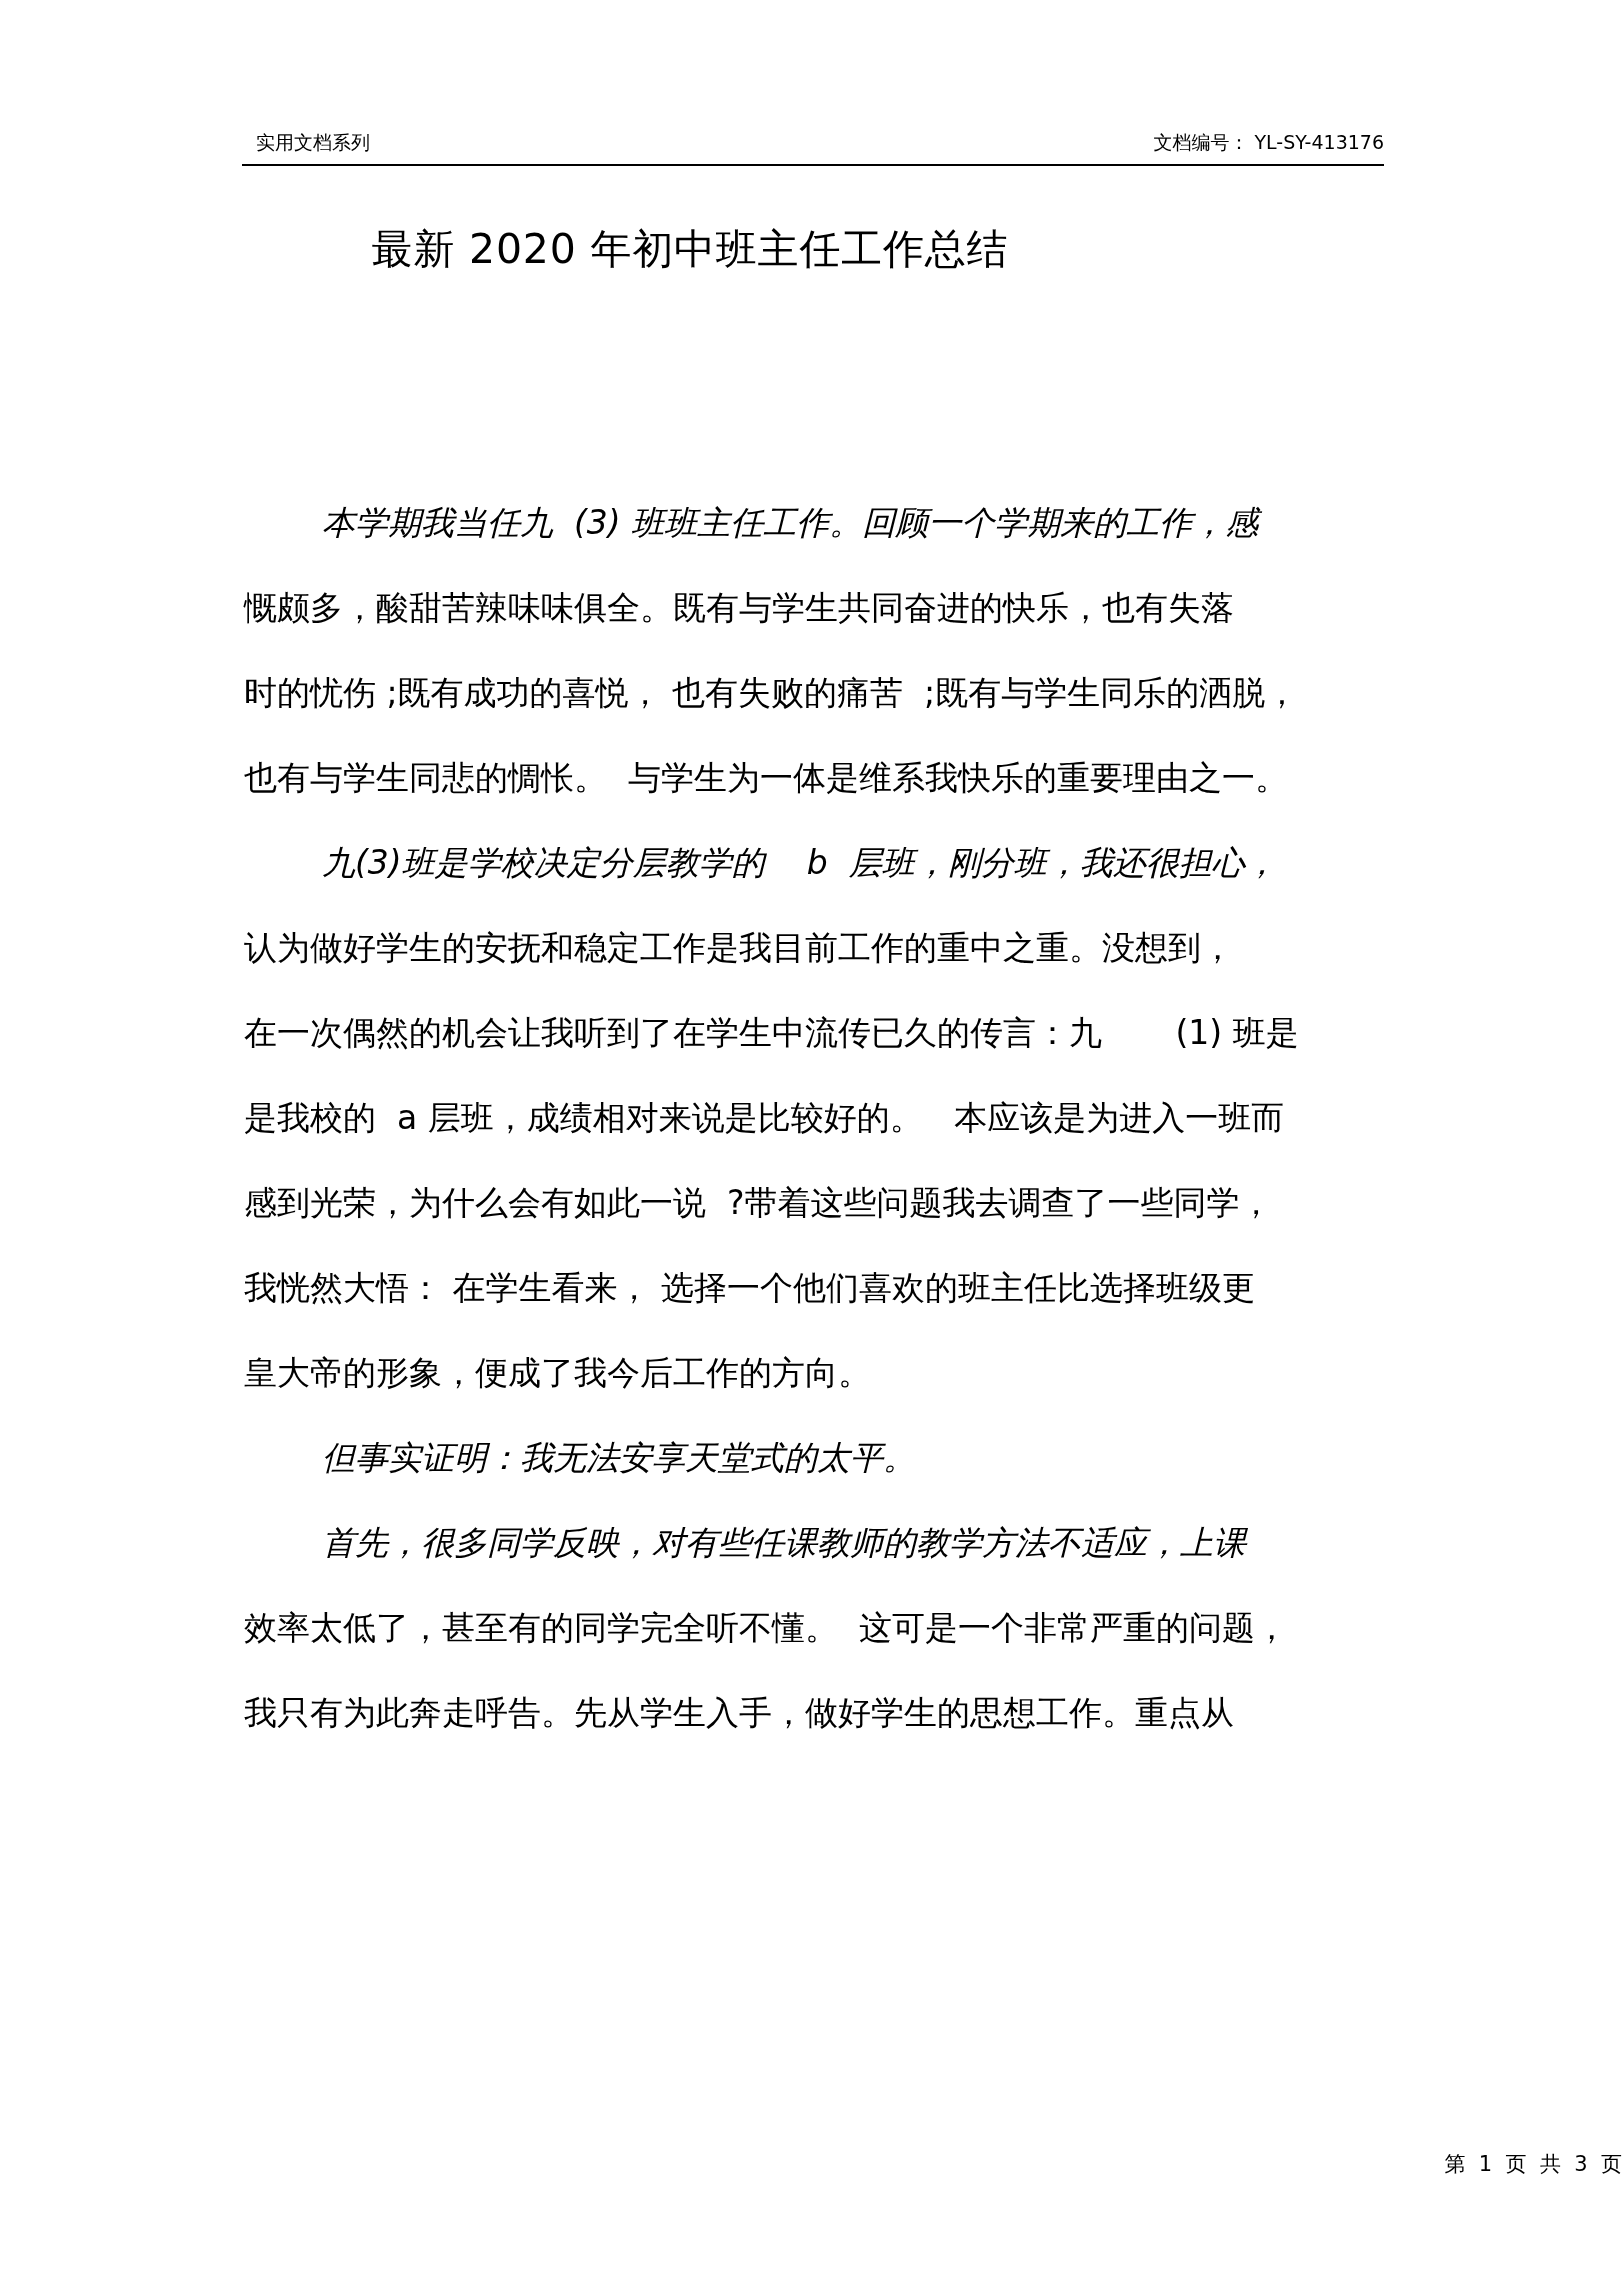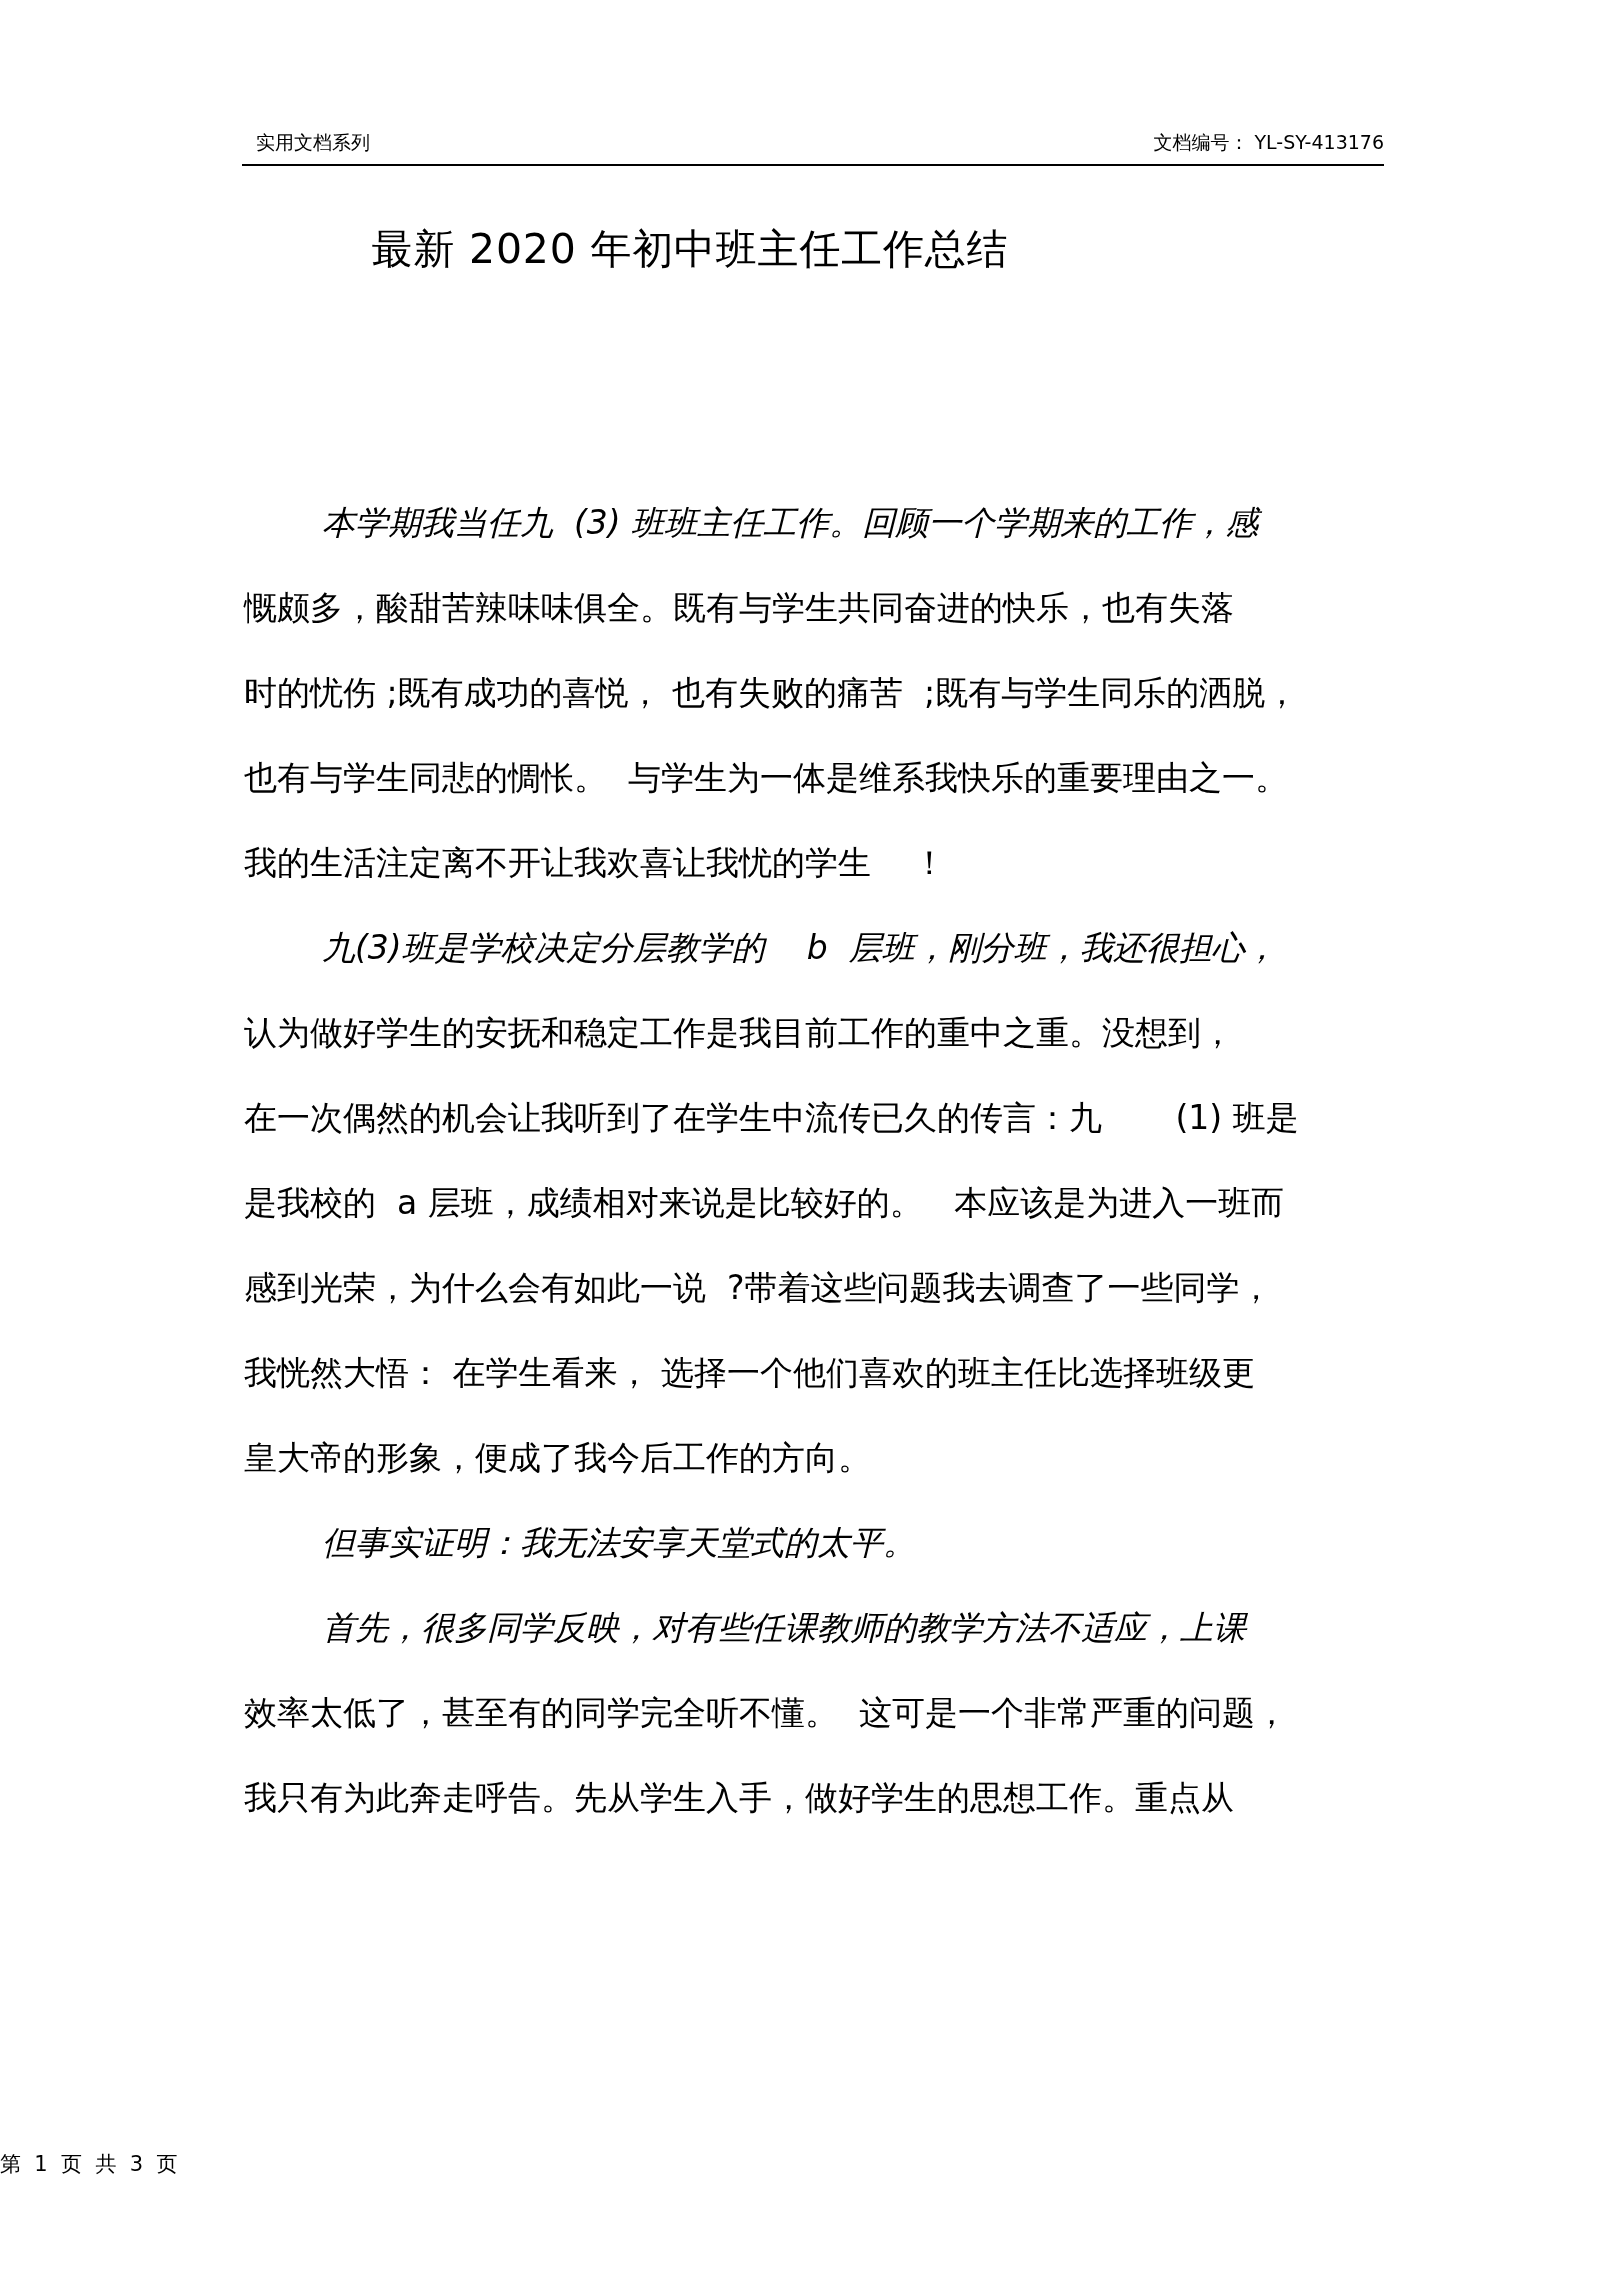--- a/index.html
+++ b/index.html
@@ -71,42 +71,41 @@
     }
     .line.indent {
       padding-left: 78px;
       font-style: italic;
     }
     .page-footer {
       position: absolute;
       left: 0;
       top: 2150px;
       width: 1622px;
-      text-align: left;
+      text-align: right;
       font-size: 21px;
       white-space: pre;
     }
   </style>
 </head>
 <body>
 
 <div class="page-header">
   <span class="header-left">实用文档系列</span>
   <span class="header-right">文档编号： YL-SY-413176</span>
 </div>
 <div class="header-rule"></div>
 
 <div class="doc-title">最新 2020  年初中班主任工作总结</div>
 
 <div class="body-text">
   <div class="line indent">本学期我当任九  (3) 班班主任工作。回顾一个学期来的工作，感</div>
   <div class="line">慨颇多，酸甜苦辣味味俱全。既有与学生共同奋进的快乐，也有失落</div>
   <div class="line">时的忧伤 ;既有成功的喜悦， 也有失败的痛苦  ;既有与学生同乐的洒脱，</div>
   <div class="line">也有与学生同悲的惆怅。  与学生为一体是维系我快乐的重要理由之一。</div>
-  <div class="line">我的生活注定离不开让我欢喜让我忧的学生    ！</div>
   <div class="line indent">九(3)班是学校决定分层教学的    b  层班，刚分班，我还很担心，</div>
   <div class="line">认为做好学生的安抚和稳定工作是我目前工作的重中之重。没想到，</div>
   <div class="line">在一次偶然的机会让我听到了在学生中流传已久的传言：九       (1) 班是</div>
   <div class="line">是我校的  a 层班，成绩相对来说是比较好的。   本应该是为进入一班而</div>
   <div class="line">感到光荣，为什么会有如此一说  ?带着这些问题我去调查了一些同学，</div>
   <div class="line">我恍然大悟： 在学生看来， 选择一个他们喜欢的班主任比选择班级更</div>
   <div class="line">皇大帝的形象，便成了我今后工作的方向。</div>
   <div class="line indent">但事实证明：我无法安享天堂式的太平。</div>
   <div class="line indent">首先，很多同学反映，对有些任课教师的教学方法不适应，上课</div>
   <div class="line">效率太低了，甚至有的同学完全听不懂。  这可是一个非常严重的问题，</div>

